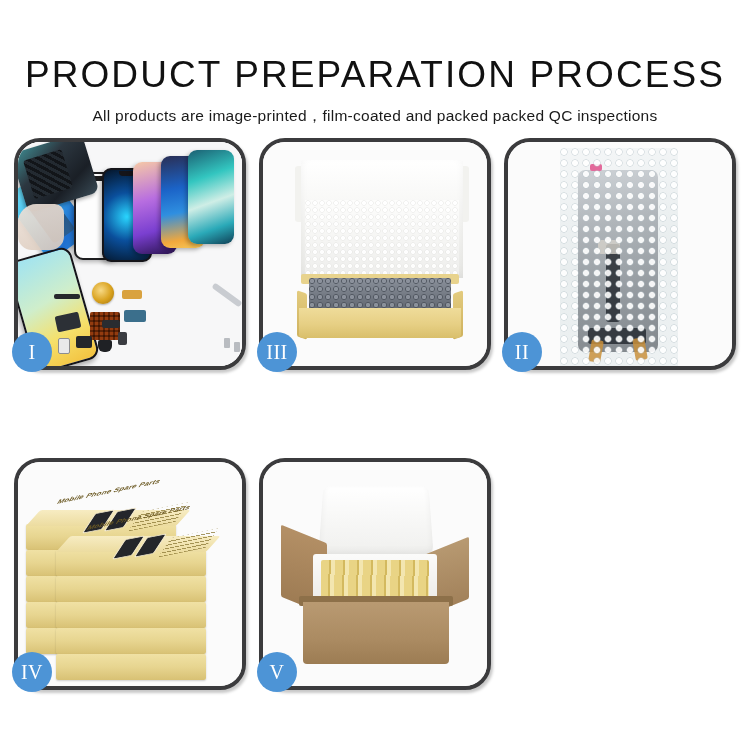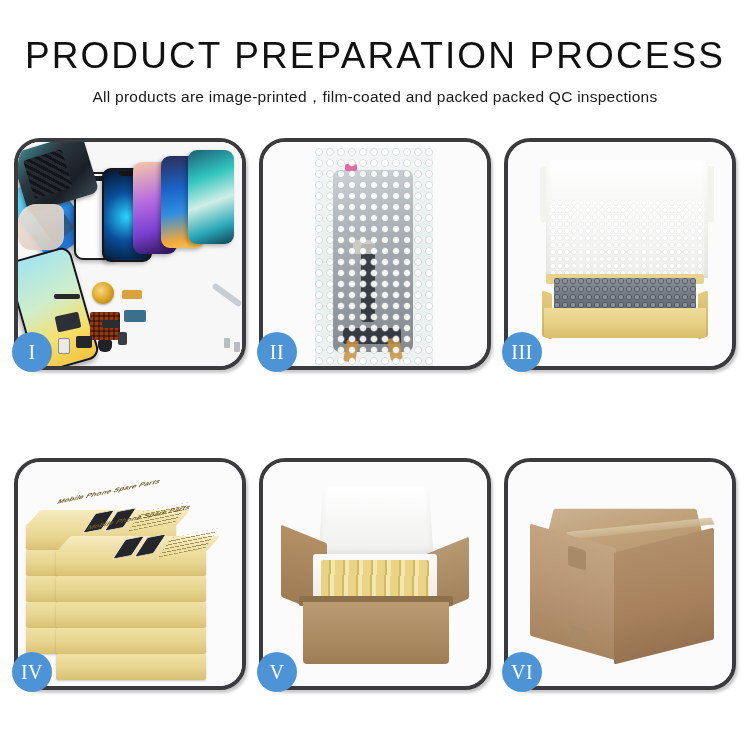--- a/index.html
+++ b/index.html
@@ -11,21 +11,21 @@
     width: 750px;
     height: 750px;
     font-family: "Liberation Sans", sans-serif;
     overflow: hidden;
     position: relative;
   }
 
   
   .header {
     width: 750px;
-    padding-top: 34px;
+    padding-top: 53px;
     text-align: center;
   }
   .page-title {
     font-family: "Liberation Sans", sans-serif;
     font-size: 37px;
     font-weight: 500;
     letter-spacing: 2.1px;
     color: #111111;
     line-height: 44px;
     white-space: nowrap;
@@ -398,51 +398,51 @@
       <div class="part-hand"></div>
       <div class="part part-tweezer"></div>
       <div class="part part-screw1"></div>
       <div class="part part-screw2"></div>
     </div>
     <div class="badge">I</div>
   </div>
 
   <div class="panel">
     <div class="panel-stage">
+      <div class="b3-lid-flapL"></div>
+      <div class="b3-lid-flapR"></div>
+      <div class="b3-lid"></div>
+      <div class="b3-foam"></div>
+      <div class="b3-tray-top"></div>
+      <div class="b3-inner-dark"></div>
+      <div class="b3-tray-left"></div>
+      <div class="b3-tray-right"></div>
+      <div class="b3-tray-front"></div>
+    </div>
+    <div class="badge">III</div>
+  </div>
+
+  <div class="panel">
+    <div class="panel-stage">
       <div class="bw-bag">
         <div class="bw-screen"></div>
         <div class="bw-flex"></div>
         <div class="bw-conn1"></div>
         <div class="bw-conn2"></div>
         <div class="bw-gold1"></div>
         <div class="bw-gold2"></div>
         <div class="bw-pink"></div>
         <div class="bw-bubbles"></div>
       </div>
     </div>
     <div class="badge">II</div>
   </div>
 
   <div class="panel">
     <div class="panel-stage">
-      <div class="b3-lid-flapL"></div>
-      <div class="b3-lid-flapR"></div>
-      <div class="b3-lid"></div>
-      <div class="b3-foam"></div>
-      <div class="b3-tray-top"></div>
-      <div class="b3-inner-dark"></div>
-      <div class="b3-tray-left"></div>
-      <div class="b3-tray-right"></div>
-      <div class="b3-tray-front"></div>
-    </div>
-    <div class="badge">III</div>
-  </div>
-
-  <div class="panel">
-    <div class="panel-stage">
       <div class="stack">
 
         <div class="sbox" style="left:2px; top:44px;">
           <div class="side">
             <div class="sb-lbl">Mobile Phone Spare Parts</div>
             <div class="sb-thumb" style="left:60px; top:1px;"></div>
             <div class="sb-thumb" style="left:80px; top:-1px;"></div>
             <div class="sb-lines" style="left:104px; top:-3px;"></div>
           </div>
         </div>
@@ -476,28 +476,14 @@
       <div class="c5-flapL"></div>
       <div class="c5-flapR"></div>
       <div class="c5-foam-body"></div>
       <div class="c5-yellow-pack"></div>
       <div class="c5-carton-rim"></div>
       <div class="c5-carton-front"></div>
     </div>
     <div class="badge">V</div>
   </div>
 
-  <div class="panel">
-    <div class="panel-stage">
-      <div class="c6">
-        <div class="c6-top">
-          <div class="c6-tape"></div>
-        </div>
-        <div class="c6-left"></div>
-        <div class="c6-right"></div>
-        <div class="c6-tab1"></div>
-        <div class="c6-tab2"></div>
-      </div>
-    </div>
-    <div class="badge">VI</div>
-  </div>
 
 </div>
 
 </body></html>

